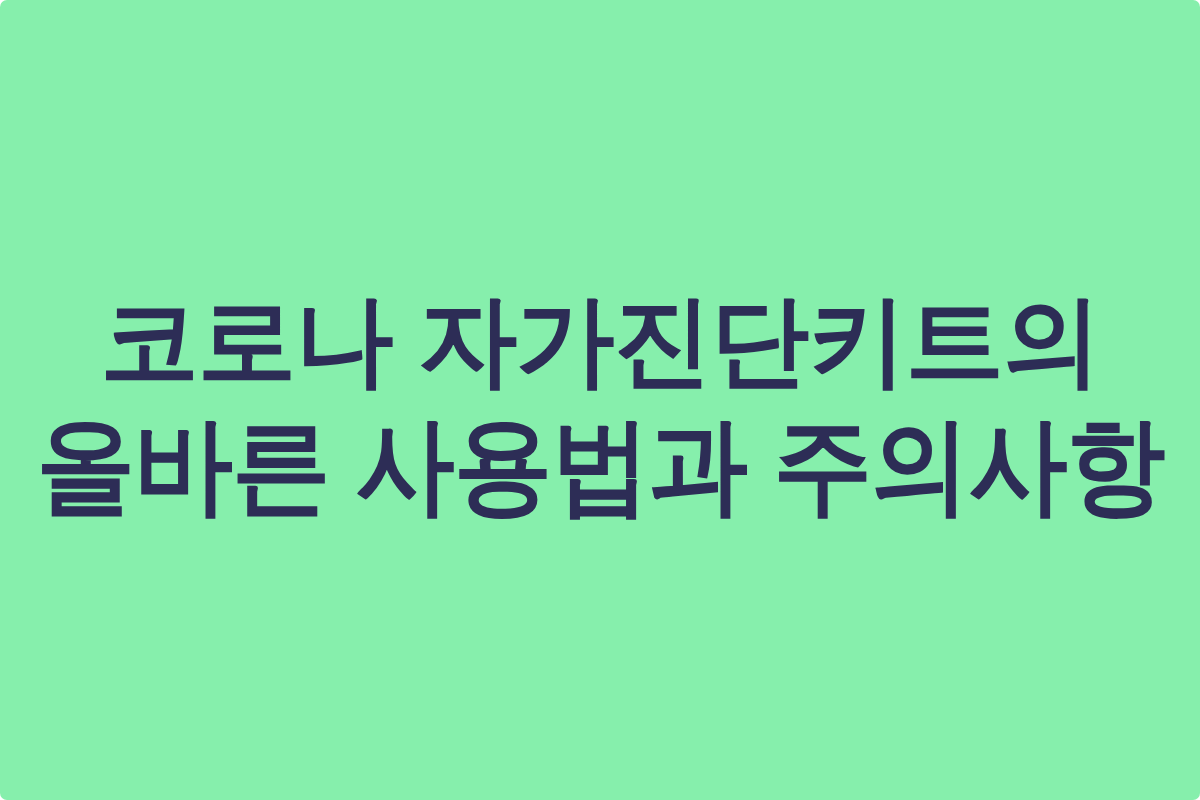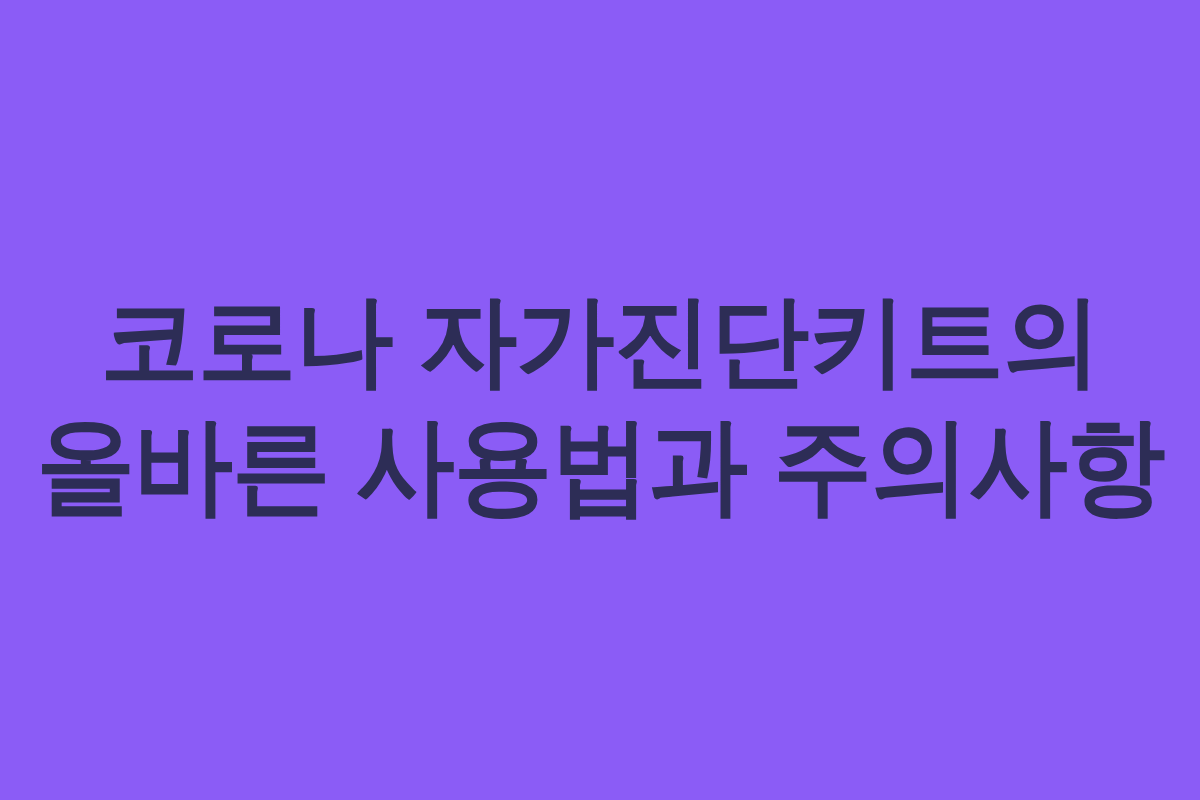--- a/index.html
+++ b/index.html
@@ -59,21 +59,21 @@
   }
 
   
   #title-line-2 {
     font-size: 106px;
   }
 </style>
 </head>
 <body>
 
-<div id="title-card" style="background: #8b5cf6;">
+<div id="title-card" style="background: #86efac; border-radius: 7px;">
 
   <div id="title-block">
 
     <span class="title-line" id="title-line-1" style="color: rgb(45, 45, 86); display: inline-block; width: auto; transform: scaleX(0.9856); transform-origin: center center;">코로나 자가진단키트의</span>
 
     <span class="title-line" id="title-line-2" style="color: rgb(45, 45, 86); display: inline-block; width: auto; transform: scaleX(0.9335); transform-origin: center center;">올바른 사용법과 주의사항</span>
 
   </div>
 
 </div>

